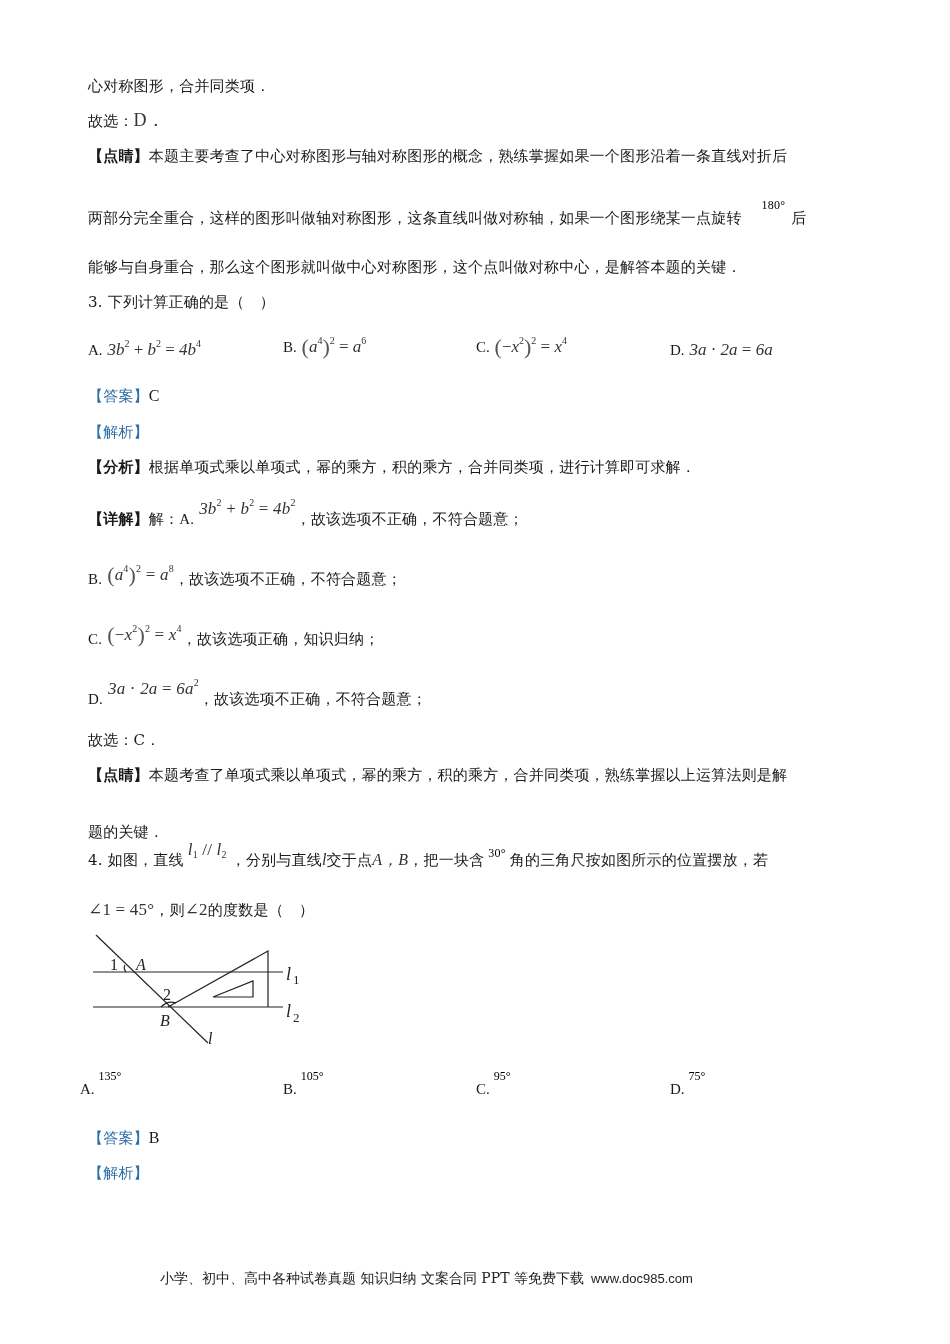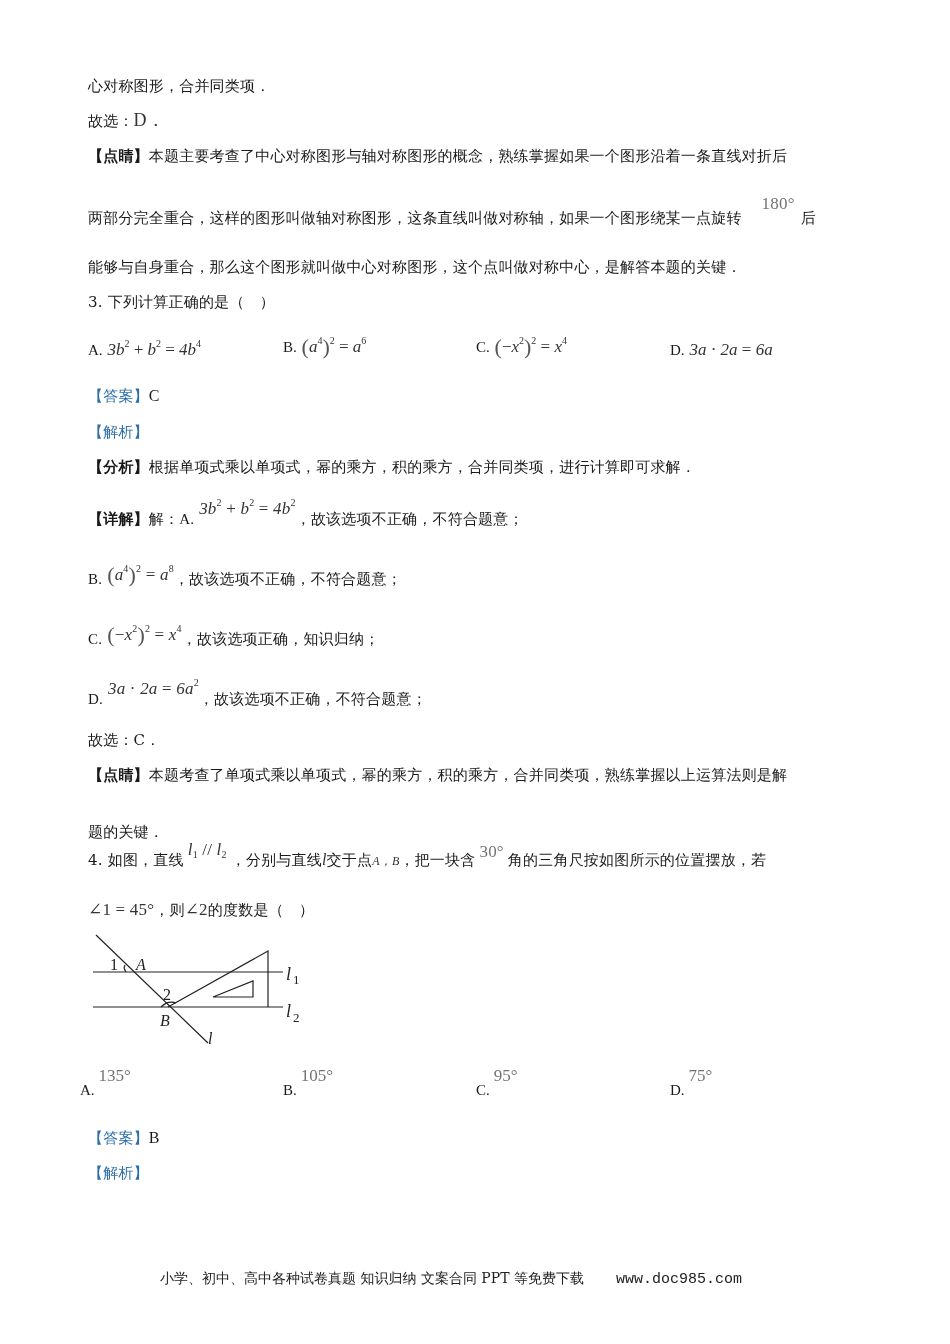--- a/index.html
+++ b/index.html
@@ -19,26 +19,26 @@
     font-family: "Liberation Serif", "DejaVu Serif", serif;
     font-style: italic; color: #333; font-size: 17px;
   }
   .math .up { font-style: normal; }
   .math sup { font-size: 10px; vertical-align: 8px; font-style: normal; }
   .math sub { font-size: 10px; vertical-align: -3px; font-style: normal; }
   .paren { font-style: normal; font-size: 22px; font-weight: 100; color: #555; vertical-align: -2px; }
   .raised { position: relative; top: -10px; }
   .opt { position: absolute; font-size: 15px; white-space: nowrap; }
   .opt .lbl { font-family: "Liberation Serif", serif; }
-  .deg { font-family: "Liberation Serif", serif; font-size: 17px; position: relative; top: -14px; margin-left: 4px; color: #737373; }
+  .deg { font-family: "Liberation Serif", serif; font-size: 12px; position: relative; top: -14px; margin-left: 4px; color: #000000; }
   .footer {
     position: absolute; top: 1270px; left: 160px; font-size: 14px; white-space: nowrap;
     font-family: "DejaVu Serif", "Liberation Serif", serif; color: #222;
   }
-  .footer .url { font-family: Liberation Mono, monospace; font-size: 15px; margin-left: 32px; }
+  .footer .url { font-family: Liberation Sans, sans-serif; font-size: 13px; margin-left: 7px; }
   .figure { position: absolute; left: 88px; top: 930px; }
   .figure text { font-family: "Liberation Serif", serif; }
 </style>
 </head>
 <body>
 
 <div class="page">
 
   <div class="line" style="top:76px;">心对称图形，合并同类项．</div>
   <div class="line" style="top:110px;">
@@ -98,21 +98,21 @@
     <span class="math raised">3a <span class="up">·</span> 2a <span class="up">=</span> 6a<sup>2</sup></span><span>，故该选项不正确，不符合题意；</span>
   </div>
 
   <div class="line" style="top:730px;">故选：C．</div>
   <div class="line" style="top:765px;">
     <span class="bold">【点睛】</span><span>本题考查了单项式乘以单项式，幂的乘方，积的乘方，合并同类项，熟练掌握以上运算法则是解</span>
   </div>
   <div class="line" style="top:800px;margin-top:22px;">题的关键．</div>
 
   <div class="line" style="top:850px;">
-    <span>4.</span> <span>如图，直线</span><span class="math raised" style="margin:0 4px;">l<sub>1</sub> <span class="up">//</span> l<sub>2</sub></span><span>，分别与直线</span><span class="math" style="font-size:16px;">l</span><span>交于点</span><span class="math" style="font-size:12px;">A，B</span><span>，把一块含</span><span class="deg" style="margin:0 4px;top:-8px;">30°</span><span>角的三角尺按如图所示的位置摆放，若</span>
+    <span>4.</span> <span>如图，直线</span><span class="math raised" style="margin:0 4px;">l<sub>1</sub> <span class="up">//</span> l<sub>2</sub></span><span>，分别与直线</span><span class="math" style="font-size:16px;">l</span><span>交于点</span><span class="math" style="font-size:16px;">A，B</span><span>，把一块含</span><span class="deg" style="margin:0 4px;top:-8px;">30°</span><span>角的三角尺按如图所示的位置摆放，若</span>
   </div>
   <div class="line" style="top:900px;">
     <span class="math" style="font-style:normal;">∠1 = 45°</span><span>，则</span><span class="math" style="font-style:normal;">∠2</span><span>的度数是（　）</span>
   </div>
 
   <svg class="figure" width="230" height="120" viewBox="0 0 230 120">
     <g stroke="#222" stroke-width="1.2" fill="none">
       <line x1="8" y1="5" x2="120" y2="113"></line>
       <line x1="5" y1="42" x2="195" y2="42"></line>
       <line x1="5" y1="77" x2="195" y2="77"></line>

